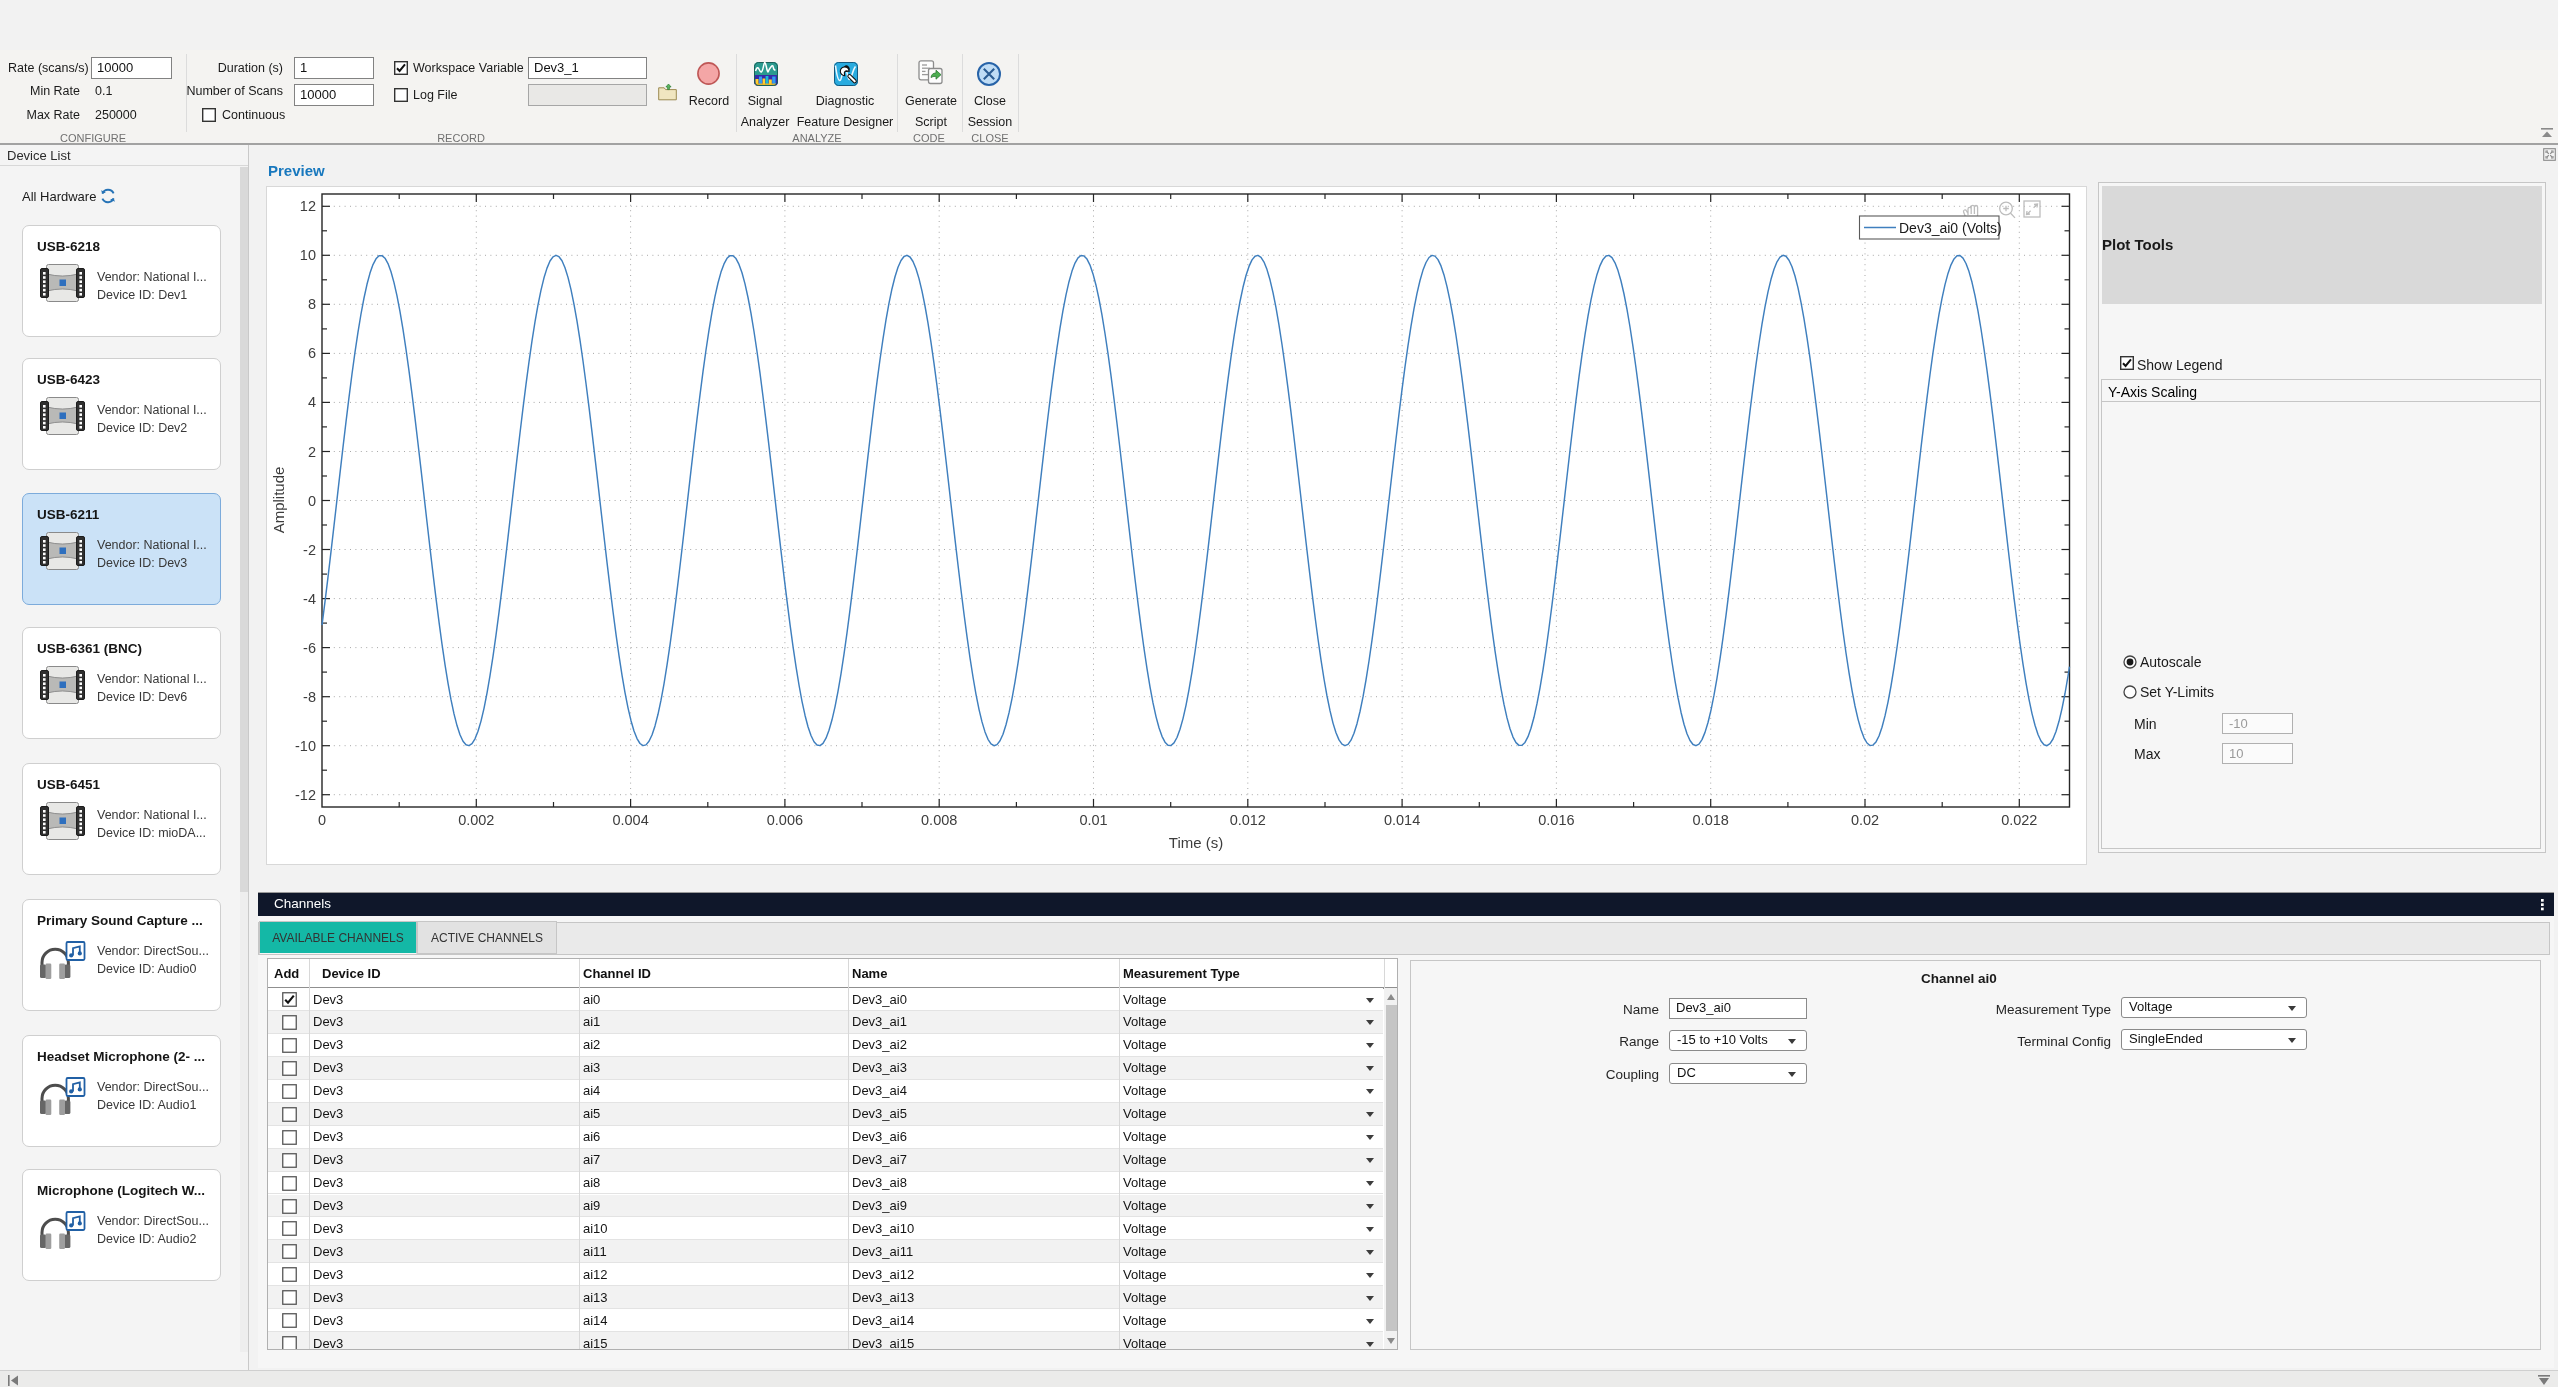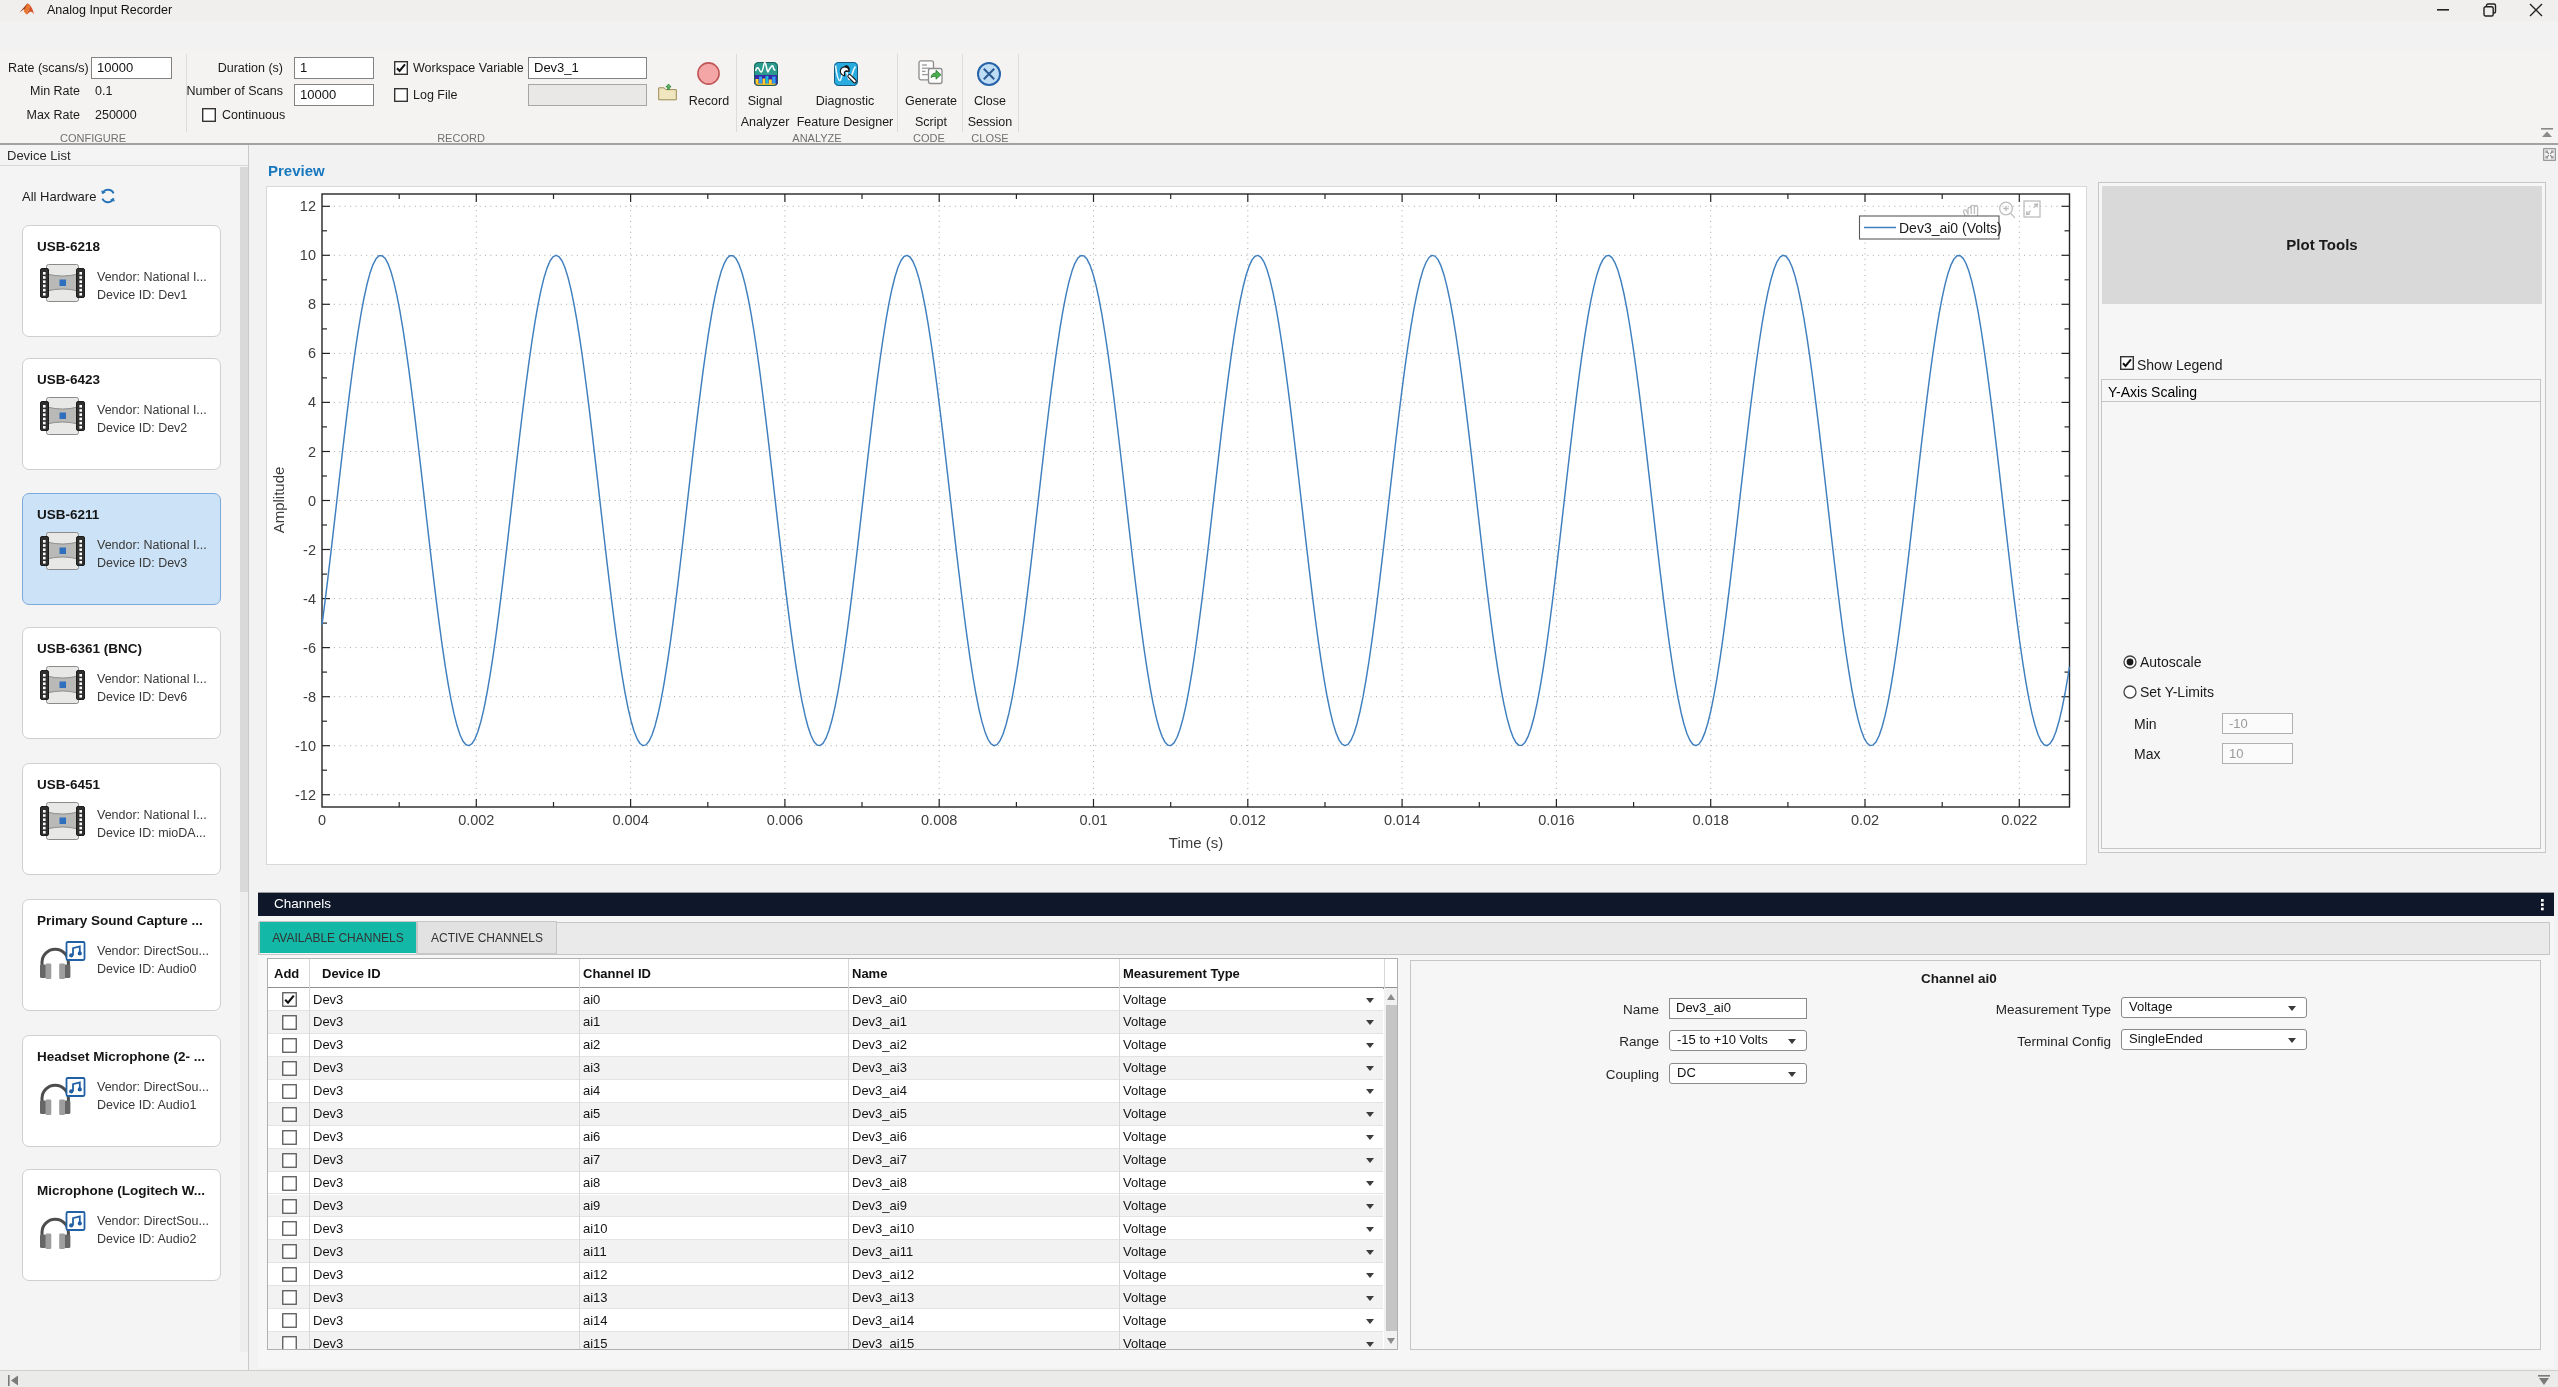--- a/index.html
+++ b/index.html
@@ -19,21 +19,21 @@
 #devpanel{position:absolute;left:0;top:145px;width:249px;height:1225px;background:#f4f4f4;border-right:1px solid #c9c9c9}
 #devhdr{position:absolute;left:0;top:0;width:248px;height:21px;border-bottom:1px solid #d8d8d8;font-size:13px;color:#2b2b2b;padding-left:7px;padding-top:3px}
 .card{position:absolute;left:22px;width:199px;height:112px;background:#fff;border:1px solid #cfcfcf;border-radius:7px}
 .card.sel{background:#cbe2f7;border:1.5px solid #7cabdb}
 .ctitle{position:absolute;left:14px;top:13px;font-size:13.5px;font-weight:bold;color:#151515;white-space:nowrap;overflow:hidden;max-width:180px}
 .cv{position:absolute;left:74px;font-size:12.5px;color:#383838;white-space:nowrap}
 #preview-label{position:absolute;left:268px;top:162px;font-size:15px;font-weight:bold;color:#1878be}
 #plotpanel{position:absolute;left:266px;top:186px;width:1821px;height:679px;background:#fff;border:1px solid #d8d8d8}
 
 #ptools{position:absolute;left:2098px;top:182px;width:448px;height:671px;background:#f6f6f6;border:1px solid #c6c6c6}
-#pthdr{position:absolute;left:3px;top:3px;width:440px;height:118px;background:#d9d9d9;text-align:center;line-height:118px;font-size:15px;font-weight:bold;color:#1a1a1a}
+#pthdr{position:absolute;left:3px;top:3px;width:440px;height:118px;background:#d9d9d9;line-height:118px;font-size:15px;font-weight:bold;color:#1a1a1a}
 #yaxbox{position:absolute;left:2px;top:196px;width:440px;height:470px;border:1px solid #c6c6c6}
 
 #chbar{position:absolute;left:258px;top:892px;width:2296px;height:24px;background:#0f172a;border-top:1px solid #9a9a9a}
 #chbar .t{position:absolute;left:16px;top:3px;color:#fff;font-size:13.5px}
 #chbody{position:absolute;left:258px;top:916px;width:2296px;height:452px;background:#f6f6f6}
 #tabstrip2{position:absolute;left:0;top:6px;width:2292px;height:33px;background:#eaeaea;border:1px solid #c6c6c6}
 .ctab{position:absolute;top:-1px;height:33px;font-size:12px;color:#333;text-align:center;border:1px solid #c6c6c6}
 
 #chtable{position:absolute;left:9px;top:42px;width:1131px;height:392px;background:#fff;border:1px solid #b0b0b0;overflow:hidden}
 .th{position:absolute;top:0;height:29px;font-size:13px;font-weight:bold;color:#111;padding-top:7px}
@@ -46,38 +46,20 @@
 #props{position:absolute;left:1152px;top:44px;width:1131px;height:390px;background:#f6f6f6;border:1px solid #c6c6c6}
 .plbl{position:absolute;font-size:13.5px;color:#262626;text-align:right;white-space:nowrap}
 .pin{position:absolute;height:21px;background:#fff;border:1px solid #8a8a8a;font-size:13px;color:#111;padding:1px 0 0 6px}
 .pdd{position:absolute;height:21px;background:#fff;border:1px solid #8a8a8a;border-radius:3px;font-size:13px;color:#111;padding:1px 0 0 7px}
 .pdd:after{content:"";position:absolute;right:10px;top:8px;border-left:4.5px solid transparent;border-right:4.5px solid transparent;border-top:5px solid #3a3a3a}
 
 #status{position:absolute;left:0;top:1370px;width:2558px;height:17px;background:#ebebea;border-top:1px solid #cfcfcf}
 </style></head><body>
 <div id="app">
 
-<div id="title">
- <div style="position:absolute;left:19px;top:2px"><svg width="17" height="16" viewBox="0 0 17 16">
-<path d="M0.5 10.5 L5 7.3 l2.6 2 L11 3 l-2.8 -1.6 z" fill="#a33c20"></path>
-<path d="M11 3 q2.8 3.6 4.2 9.2 q-1.6 -2.2 -3.1 -2.4 q-1.2 -0.1 -2.3 1 q-1.3 1.4 -2.6 1.8 q2.5 -3.5 2.9 -6 q0.3 -2 0.9 -3.6 z" fill="#d6532a"></path>
-<path d="M8.2 1.4 L11 3 q-0.6 1.6 -0.9 3.6 q-0.4 2.5 -2.9 6 l-2.4 -3.3" fill="#e8762d"></path>
-</svg></div>
- <div class="t">Analog Input Recorder</div>
- <svg style="position:absolute;left:2437px;top:9px" width="12" height="2">
-        <rect width="12" height="1.6" fill="#222"></rect>
-      </svg>
- <svg style="position:absolute;left:2483px;top:3px" width="14" height="14" fill="none" stroke="#222" stroke-width="1.4">
-        <rect x="3.5" y="1" width="9" height="9" rx="1.5"></rect>
-        <rect x="1" y="3.8" width="9.2" height="9.2" rx="1.5" fill="#f1efed"></rect>
-      </svg>
- <svg style="position:absolute;left:2529px;top:3px" width="14" height="14">
-        <path d="M1 1 L13 13 M13 1 L1 13" stroke="#222" stroke-width="1.4"></path>
-      </svg>
-</div>
 
 
 <div id="ribbon">
  <div class="vsep" style="left:186px"></div>
       <div class="vsep" style="left:736px"></div>
  <div class="vsep" style="left:897px"></div>
       <div class="vsep" style="left:962px"></div>
  <div class="vsep" style="left:1018px"></div>
  <div class="cap" style="left:93px">CONFIGURE</div>
       <div class="cap" style="left:461px">RECORD</div>

